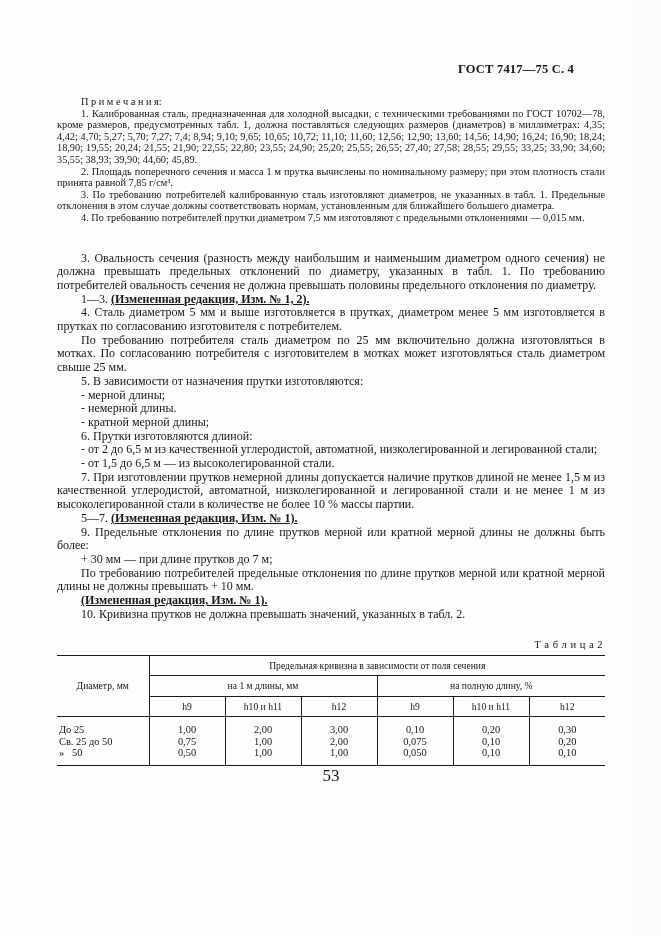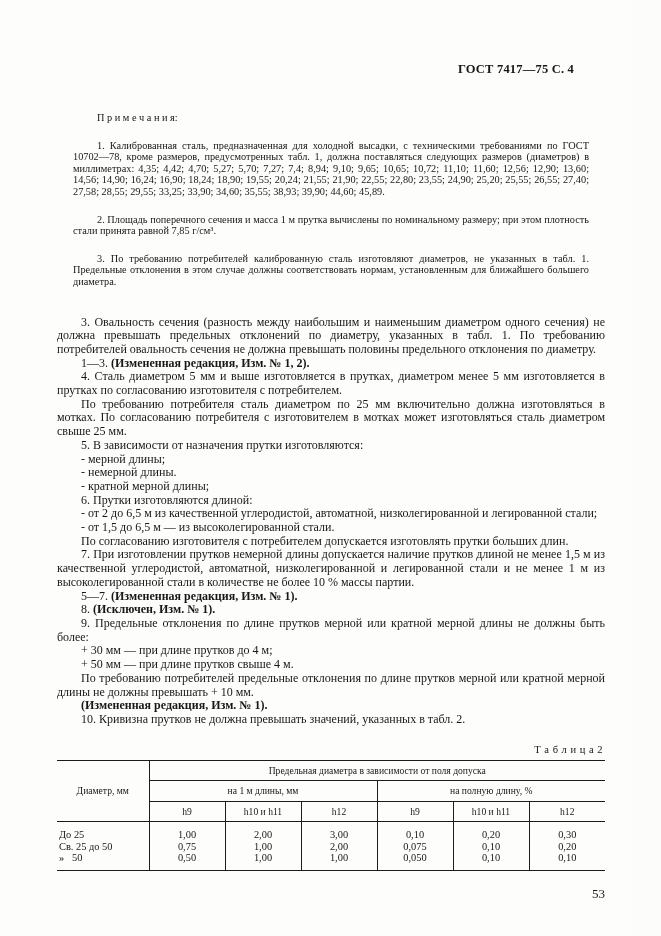--- a/index.html
+++ b/index.html
@@ -10,24 +10,24 @@
     color: #171717;
     overflow: hidden;
   }
   .page { position: relative; width: 631px; height: 936px; background: #fdfdfb; }
   .doc-ref {
     position: absolute; top: 62px; right: 57px;
     font-weight: bold; font-size: 12.5px; letter-spacing: 0.2px;
   }
   .content { position: absolute; left: 57px; top: 96px; width: 548px; }
   .notes { font-size: 10.3px; line-height: 11.6px; text-align: justify; }
-  .notes p { margin: 16px; text-indent: 24px; }
+  .notes p { margin: 0; text-indent: 24px; }
   .body-text { margin-top: 28px; font-size: 12px; line-height: 13.7px; text-align: justify; }
   .body-text p { margin: 0; text-indent: 24px; }
-  .body-text b { font-weight: bold; }
+  .body-text b { font-weight: bold; text-decoration: underline; }
   .table-caption {
     margin-top: 17px; text-align: right;
     font-size: 10.5px; letter-spacing: 0.5px; padding-right: 2px;
   }
   table.t {
     margin-top: 5px; width: 100%;
     border-collapse: collapse; table-layout: fixed;
     border-top: 1px solid #1c1c1c; border-bottom: 1px solid #1c1c1c;
     font-size: 10px;
   }
@@ -37,72 +37,70 @@
     padding: 4px 3px; line-height: 1.2; font-size: 9.6px;
   }
   .t td {
     text-align: center; padding: 0 3px; line-height: 11.5px; font-size: 10.4px;
   }
   .t .bl { border-left: 1px solid #1c1c1c; }
   .t .bb { border-bottom: 1px solid #1c1c1c; }
   .t tbody tr:first-child td { padding-top: 7px; }
   .t tbody tr:last-child td { padding-bottom: 6px; }
   .t td.rowlabel { text-align: left; padding-left: 2px; }
-  .page-number { margin-top: 15px; text-align: right; font-size: 13px; }
+  .page-number { margin-top: 0; text-align: center; font-size: 17px; }
 </style>
 </head>
 <body>
 
 <div class="page">
   <div class="doc-ref">ГОСТ 7417—75 С. 4</div>
 
   <div class="content">
 
     <div class="notes">
       <p>П р и м е ч а н и я:</p>
       <p>1. Калиброванная сталь, предназначенная для холодной высадки, с техническими требованиями по ГОСТ 10702—78, кроме размеров, предусмотренных табл. 1, должна поставляться следующих размеров (диаметров) в миллиметрах: 4,35; 4,42; 4,70; 5,27; 5,70; 7,27; 7,4; 8,94; 9,10; 9,65; 10,65; 10,72; 11,10; 11,60; 12,56; 12,90; 13,60; 14,56; 14,90; 16,24; 16,90; 18,24; 18,90; 19,55; 20,24; 21,55; 21,90; 22,55; 22,80; 23,55; 24,90; 25,20; 25,55; 26,55; 27,40; 27,58; 28,55; 29,55; 33,25; 33,90; 34,60; 35,55; 38,93; 39,90; 44,60; 45,89.</p>
       <p>2. Площадь поперечного сечения и масса 1 м прутка вычислены по номинальному размеру; при этом плотность стали принята равной 7,85 г/см³.</p>
       <p>3. По требованию потребителей калиброванную сталь изготовляют диаметров, не указанных в табл. 1. Предельные отклонения в этом случае должны соответствовать нормам, установленным для ближайшего большего диаметра.</p>
+      <p>4. По требованию потребителей прутки диаметром 7,5 мм изготовляют с предельными отклонениями — 0,015 мм.</p>
     </div>
 
     <div class="body-text">
       <p>3. Овальность сечения (разность между наибольшим и наименьшим диаметром одного сечения) не должна превышать предельных отклонений по диаметру, указанных в табл. 1. По требованию потребителей овальность сечения не должна превышать половины предельного отклонения по диаметру.</p>
       <p><span>1—3. </span><b>(Измененная редакция, Изм. № 1, 2).</b></p>
       <p>4. Сталь диаметром 5 мм и выше изготовляется в прутках, диаметром менее 5 мм изготовляется в прутках по согласованию изготовителя с потребителем.</p>
       <p>По требованию потребителя сталь диаметром по 25 мм включительно должна изготовляться в мотках. По согласованию потребителя с изготовителем в мотках может изготовляться сталь диаметром свыше 25 мм.</p>
       <p>5. В зависимости от назначения прутки изготовляются:</p>
       <p>- мерной длины;</p>
       <p>- немерной длины.</p>
       <p>- кратной мерной длины;</p>
       <p>6. Прутки изготовляются длиной:</p>
       <p>- от 2 до 6,5 м из качественной углеродистой, автоматной, низколегированной и легированной стали;</p>
       <p>- от 1,5 до 6,5 м — из высоколегированной стали.</p>
-      <p>По согласованию изготовителя с потребителем допускается изготовлять прутки больших длин.</p>
       <p>7. При изготовлении прутков немерной длины допускается наличие прутков длиной не менее 1,5 м из качественной углеродистой, автоматной, низколегированной и легированной стали и не менее 1 м из высоколегированной стали в количестве не более 10 % массы партии.</p>
       <p><span>5—7. </span><b>(Измененная редакция, Изм. № 1).</b></p>
-      <p><span>8. </span><b>(Исключен, Изм. № 1).</b></p>
       <p>9. Предельные отклонения по длине прутков мерной или кратной мерной длины не должны быть более:</p>
-      <p>+ 30 мм — при длине прутков до 4 м;</p>
-      <p>+ 50 мм — при длине прутков свыше 4 м.</p>
+      <p>+ 30 мм — при длине прутков до 7 м;</p>
       <p>По требованию потребителей предельные отклонения по длине прутков мерной или кратной мерной длины не должны превышать + 10 мм.</p>
       <p><span></span><b>(Измененная редакция, Изм. № 1).</b></p>
       <p>10. Кривизна прутков не должна превышать значений, указанных в табл. 2.</p>
     </div>
 
     <div class="table-caption">Т а б л и ц а  2</div>
 
     <table class="t">
       <colgroup>
         <col class="c0">
         <col span="6">
       </colgroup>
       <thead>
         <tr>
           <th rowspan="3" class="bb">Диаметр, мм</th>
-          <th colspan="6" class="bl bb">Предельная диаметра в зависимости от поля допуска</th>
+          <th colspan="6" class="bl bb">Предельная кривизна в зависимости от поля сечения</th>
         </tr>
         <tr>
           <th colspan="3" class="bl bb">на 1 м длины, мм</th>
           <th colspan="3" class="bl bb">на полную длину, %</th>
         </tr>
         <tr>
           <th class="bl bb">h9</th>
           <th class="bl bb">h10 и h11</th>
           <th class="bl bb">h12</th>
           <th class="bl bb">h9</th>

